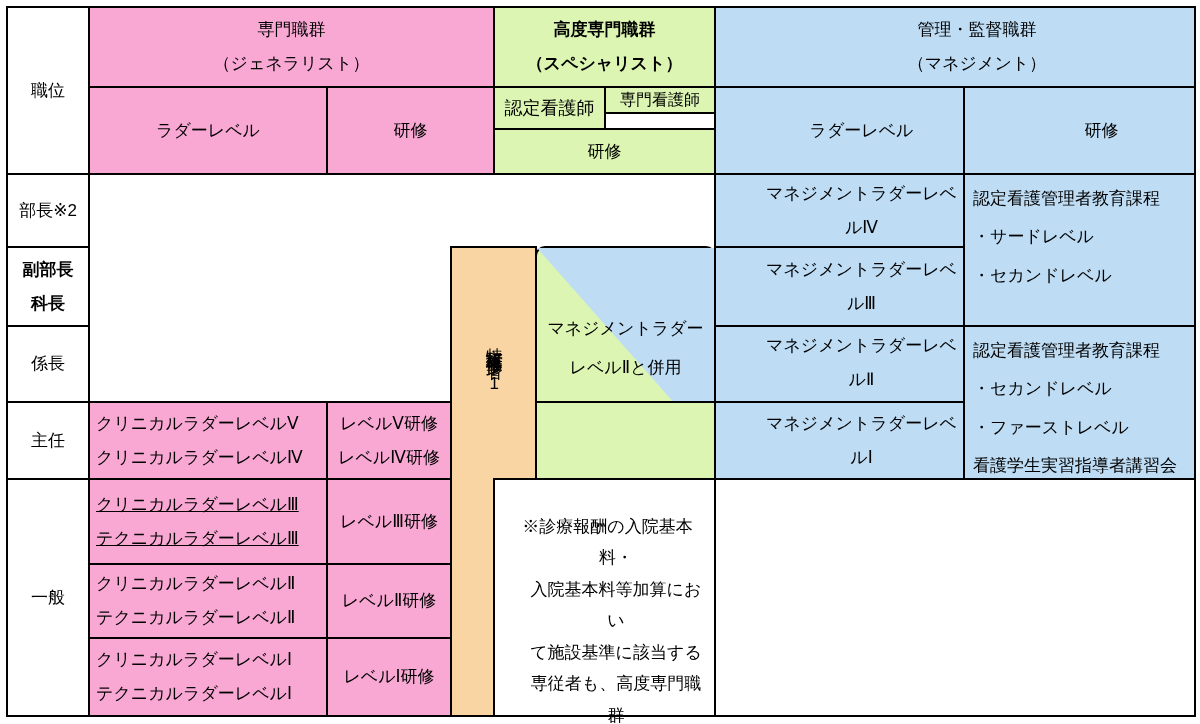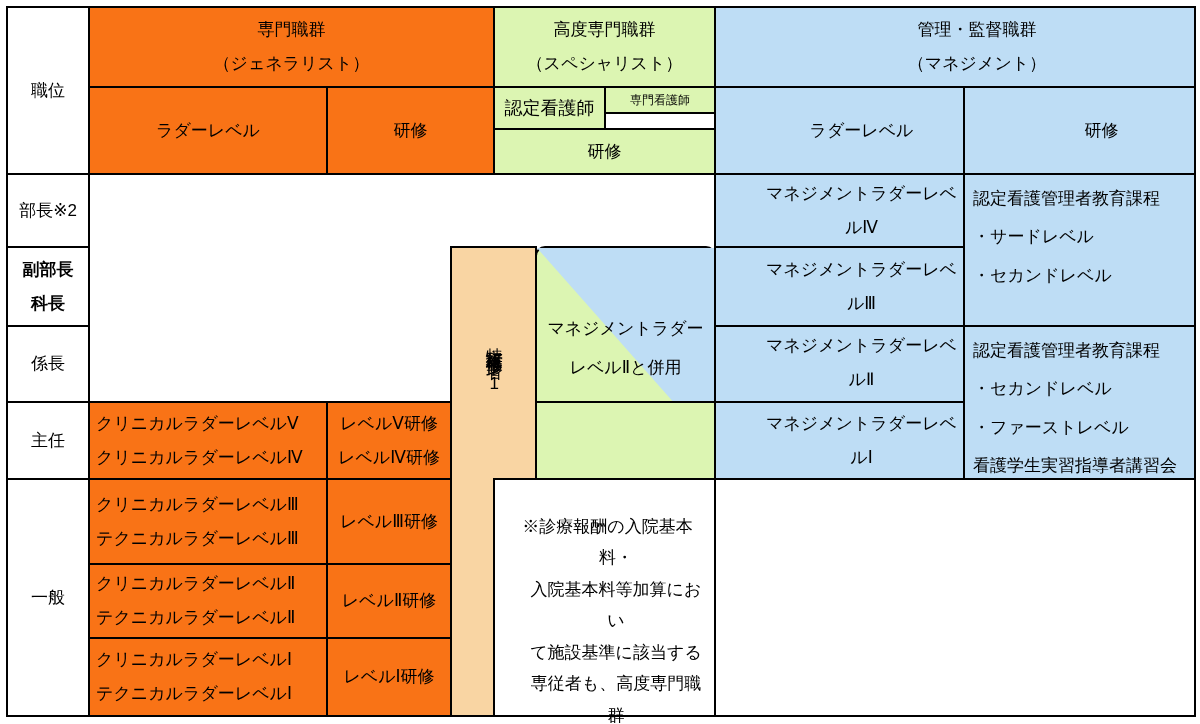--- a/index.html
+++ b/index.html
@@ -5,21 +5,21 @@
   html,body{margin:0;padding:0;background:#ffffff;}
   body{
     width:1200px;height:724px;position:relative;overflow:hidden;
     font-family:"Liberation Sans","DejaVu Sans",sans-serif;color:#000;
   }
   .cell{
     position:absolute;box-sizing:border-box;border:2px solid #000;
     display:flex;align-items:center;justify-content:center;
     text-align:center;white-space:pre-line;font-size:17px;line-height:2;
   }
-  .pink{background:#f97316;}
+  .pink{background:#f9a8d4;}
   .green{background:#DCF5B2;}
   .blue{background:#BEDDF5;padding-left:44px;}
   .orange{background:#F9D5A3;}
   .white{background:#ffffff;}
   .left-align{justify-content:flex-start;text-align:left;padding-left:6px;}
   .top-left{align-items:flex-start;justify-content:flex-start;text-align:left;
             padding:5px 4px 0 8px;line-height:2.25;}
   .no-bottom{border-bottom:none;}
   .no-top{border-top:none;}
   .frame{position:absolute;box-sizing:border-box;border:2px solid #000;background:#ffffff;}
@@ -37,24 +37,24 @@
 
 <div class="frame" style="left:6px;top:6px;width:1190px;height:711px;"></div>
 
 <div class="cell white" style="left:6px;top:6px;width:84px;height:169px;">職位</div>
 
 <div class="cell pink" style="left:88px;top:6px;width:407px;height:82px;">専門職群
 （ジェネラリスト）</div>
 <div class="cell pink" style="left:88px;top:86px;width:240px;height:89px;">ラダーレベル</div>
 <div class="cell pink" style="left:326px;top:86px;width:169px;height:89px;">研修</div>
 
-<div class="cell green" style="left:493px;top:6px;width:223px;height:82px;">高度専門職群
+<div class="cell green" style="left:493px;top:6px;width:223px;height:82px;font-weight:bold;">高度専門職群
 （スペシャリスト）</div>
 <div class="cell green" style="left:493px;top:86px;width:113px;height:44px;font-size:18px;">認定看護師</div>
-<div class="cell green" style="left:604px;top:86px;width:112px;height:28px;font-size:12px;">専門看護師</div>
+<div class="cell green" style="left:604px;top:86px;width:112px;height:28px;font-size:16px;">専門看護師</div>
 <div class="cell green" style="left:493px;top:128px;width:223px;height:47px;">研修</div>
 
 <div class="cell blue" style="left:714px;top:6px;width:482px;height:82px;">管理・監督職群
 （マネジメント）</div>
 <div class="cell blue" style="left:714px;top:86px;width:251px;height:89px;">ラダーレベル</div>
 <div class="cell blue" style="left:963px;top:86px;width:233px;height:89px;">研修</div>
 
 <div class="cell white" style="left:6px;top:173px;width:84px;height:75px;">部長※2</div>
 <div class="cell white" style="left:6px;top:246px;width:84px;height:81px;font-weight:bold;">副部長
 科長</div>
@@ -85,21 +85,21 @@
 レベルⅡと併用</div>
 </div>
 
 <div class="cell green no-bottom" style="left:535px;top:401px;width:181px;height:79px;"></div>
 
 <div class="cell pink left-align" style="left:88px;top:401px;width:240px;height:79px;">クリニカルラダーレベルⅤ
 クリニカルラダーレベルⅣ</div>
 <div class="cell pink" style="left:326px;top:401px;width:126px;height:79px;">レベルⅤ研修
 レベルⅣ研修</div>
 
-<div class="cell pink left-align" style="left:88px;top:478px;width:240px;height:87px;">クリニカルラダーレベルⅢ
+<div class="cell pink left-align" style="left:88px;top:478px;width:240px;height:87px;text-decoration:underline;">クリニカルラダーレベルⅢ
 テクニカルラダーレベルⅢ</div>
 <div class="cell pink" style="left:326px;top:478px;width:126px;height:87px;">レベルⅢ研修</div>
 
 <div class="cell pink left-align" style="left:88px;top:563px;width:240px;height:76px;">クリニカルラダーレベルⅡ
 テクニカルラダーレベルⅡ</div>
 <div class="cell pink" style="left:326px;top:563px;width:126px;height:76px;">レベルⅡ研修</div>
 
 <div class="cell pink left-align" style="left:88px;top:637px;width:240px;height:80px;">クリニカルラダーレベルⅠ
 テクニカルラダーレベルⅠ</div>
 <div class="cell pink" style="left:326px;top:637px;width:126px;height:80px;">レベルⅠ研修</div>

